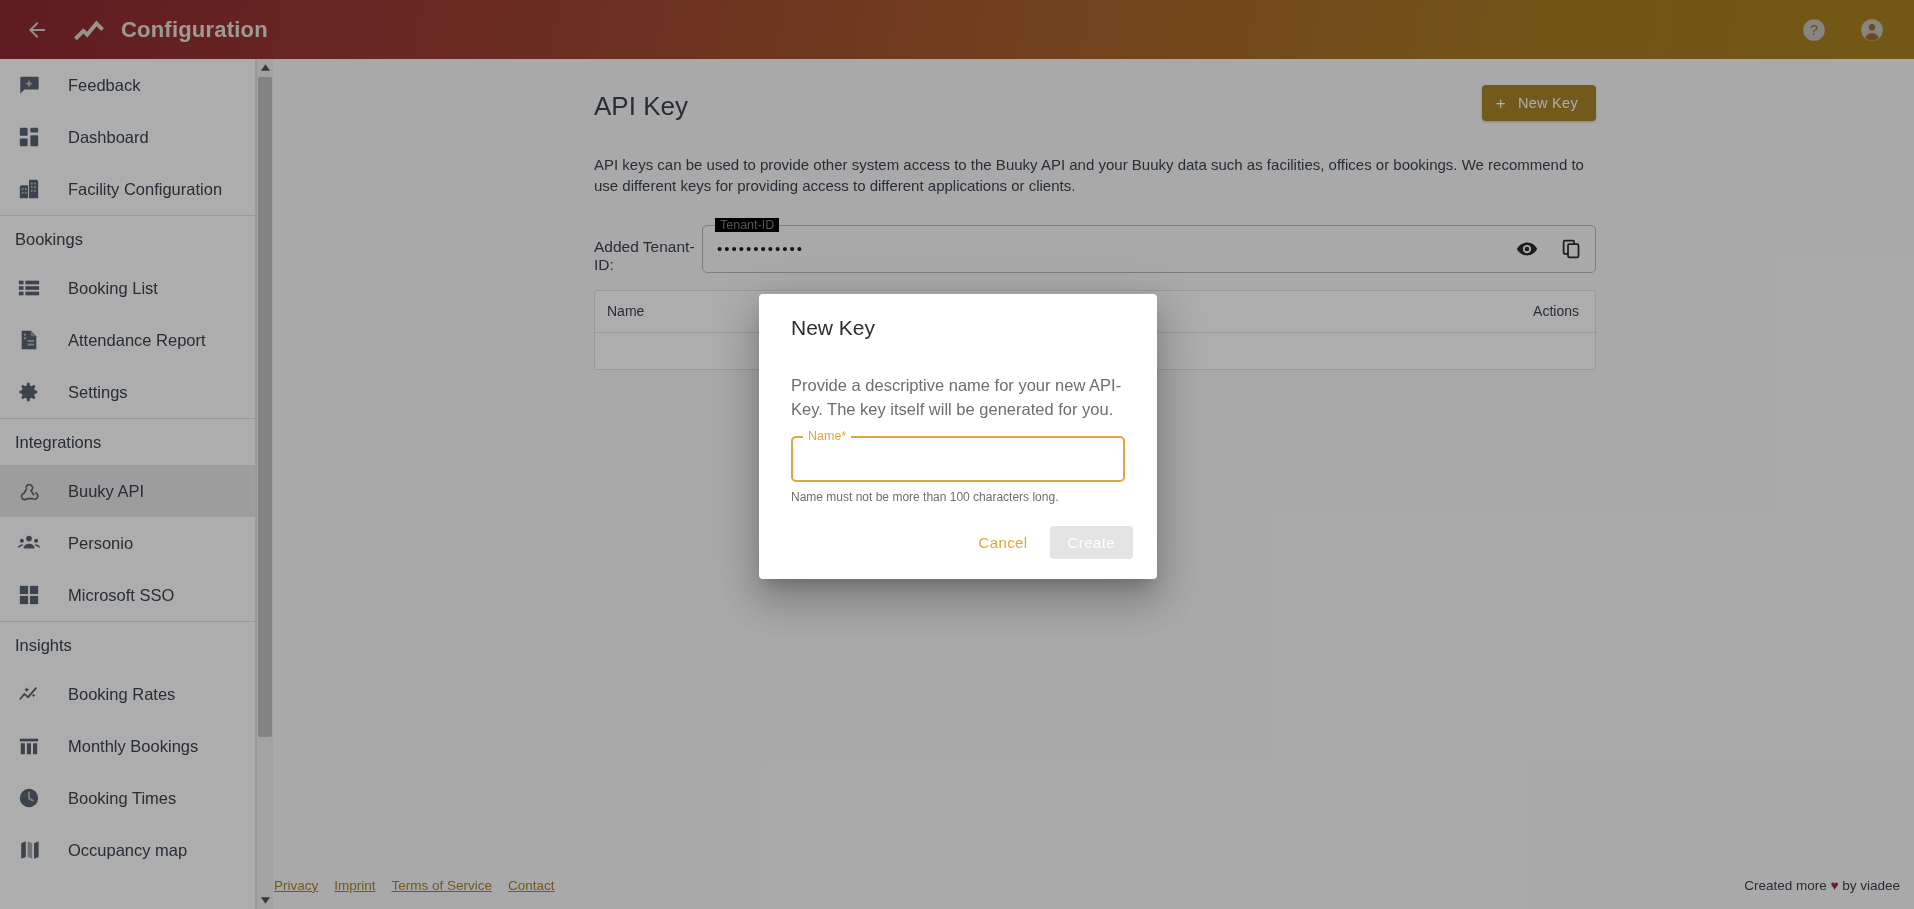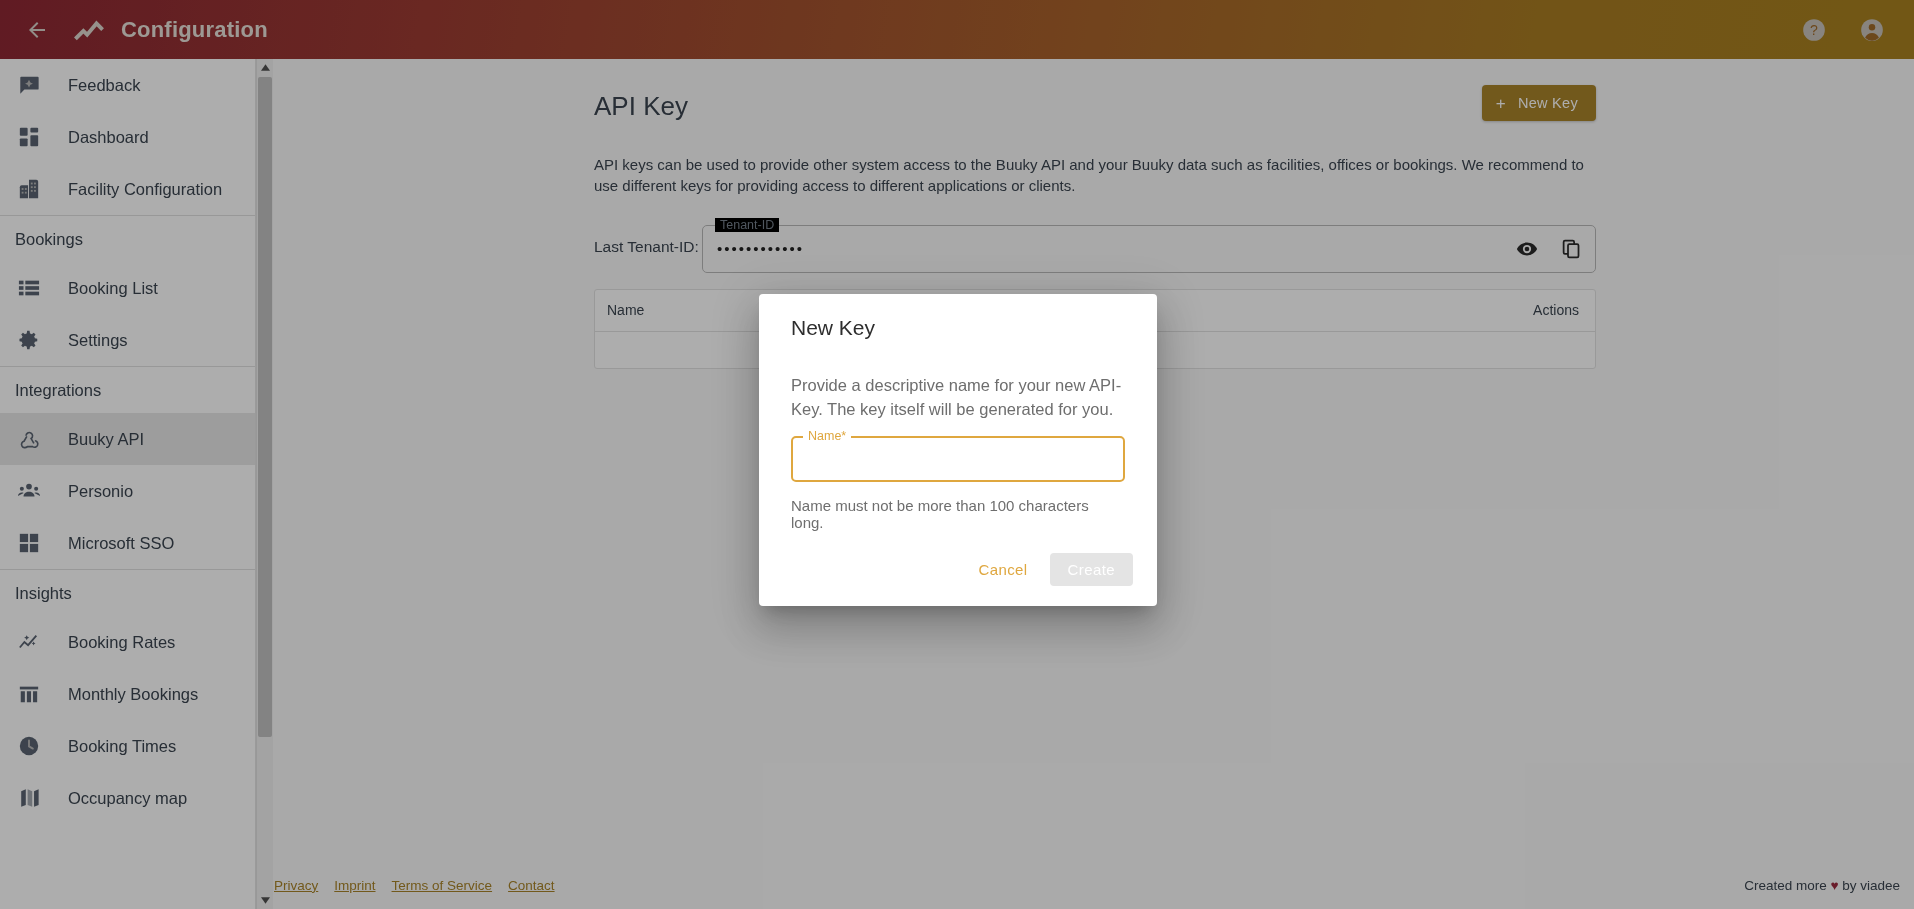--- a/index.html
+++ b/index.html
@@ -273,22 +273,22 @@
   }
   .mat-field input {
     width: 100%; height: 100%;
     border: none; outline: none; background: transparent;
     padding: 0 12px;
     font-size: 15px;
     font-family: "Liberation Sans", sans-serif;
     color: #333;
   }
   .mat-hint {
-    margin-top: 15px;
-    font-size: 15px;
+    margin-top: 8px;
+    font-size: 12px;
     color: #6e6e6e;
   }
   #modal .modal-actions {
     display: flex; justify-content: flex-end; align-items: center;
     gap: 6px;
     padding: 22px 0 12px 0;
   }
   .btn-flat {
     background: transparent; border: none;
     color: #dfa73f;
@@ -400,20 +400,35 @@
               <rect x="8" y="10" width="15" height="4" fill="currentColor"></rect>
               <rect x="1" y="16" width="5" height="4" fill="currentColor"></rect>
               <rect x="8" y="16" width="15" height="4" fill="currentColor"></rect>
             </svg>
           </span>
           <span class="nav-label">Booking List</span>
         </div>
         <div class="nav-item">
           <span class="nav-icon">
             <svg width="22" height="22" viewBox="0 0 24 24">
+              <path d="M4 2h10l6 6v14H4z" fill="currentColor"></path>
+              <path d="M14 2l6 6h-6z" fill="#9aa0a8"></path>
+              <g fill="#b9b9b9">
+                <rect x="6.5" y="5" width="2.2" height="2.2"></rect>
+                <rect x="6.5" y="9" width="2.2" height="2.2"></rect>
+                <rect x="10.5" y="12" width="7" height="2"></rect>
+                <rect x="10.5" y="16" width="7" height="2"></rect>
+              </g>
+            </svg>
+          </span>
+          <span class="nav-label">Attendance Report</span>
+        </div>
+        <div class="nav-item">
+          <span class="nav-icon">
+            <svg width="22" height="22" viewBox="0 0 24 24">
               <path d="M12 8.2A3.8 3.8 0 1 0 12 15.8 3.8 3.8 0 0 0 12 8.2zm9 5.1v-2.6l-2.6-.5a6.9 6.9 0 0 0-.8-1.9l1.5-2.2-1.9-1.9-2.2 1.5a6.9 6.9 0 0 0-1.9-.8L12.6 2h-2.6l-.5 2.9a6.9 6.9 0 0 0-1.9.8L5.4 4.2 3.5 6.1 5 8.3a6.9 6.9 0 0 0-.8 1.9L1.6 10.7v2.6l2.6.5c.2.7.4 1.3.8 1.9l-1.5 2.2 1.9 1.9 2.2-1.5c.6.3 1.2.6 1.9.8l.5 2.9h2.6l.5-2.9c.7-.2 1.3-.4 1.9-.8l2.2 1.5 1.9-1.9-1.5-2.2c.3-.6.6-1.2.8-1.9z" fill="currentColor"></path>
             </svg>
           </span>
           <span class="nav-label">Settings</span>
         </div>
         <div class="nav-divider"></div>
         <div class="nav-group-title">
           <span>Integrations</span>
         </div>
         <div class="nav-item selected">
@@ -519,21 +534,21 @@
         <div class="hspacer"></div>
         <button class="new-key-btn">
           <span class="plus">+</span>
           <span>New Key</span>
         </button>
       </div>
 
       <div class="page-desc">API keys can be used to provide other system access to the Buuky API and your Buuky data such as facilities, offices or bookings. We recommend to use different keys for providing access to different applications or clients.</div>
 
       <div class="tenant-row">
-        <div class="tenant-label">Last Tenant-ID:</div>
+        <div class="tenant-label">Added Tenant-ID:</div>
         <div class="tenant-field">
           <div class="legend">Tenant-ID</div>
           <div class="tenant-value">••••••••••••</div>
           <div class="tenant-actions">
             <div class="icon-btn">
               <svg width="22" height="22" viewBox="0 0 24 24">
                 <path d="M12 5c-5 0-9.3 3.1-11 7 1.7 3.9 6 7 11 7s9.3-3.1 11-7c-1.7-3.9-6-7-11-7zm0 11.5A4.5 4.5 0 1 1 12 7.5a4.5 4.5 0 0 1 0 9zm0-7a2.5 2.5 0 1 0 0 5 2.5 2.5 0 0 0 0-5z" fill="#2b2b2b"></path>
               </svg>
             </div>
             <div class="icon-btn">

